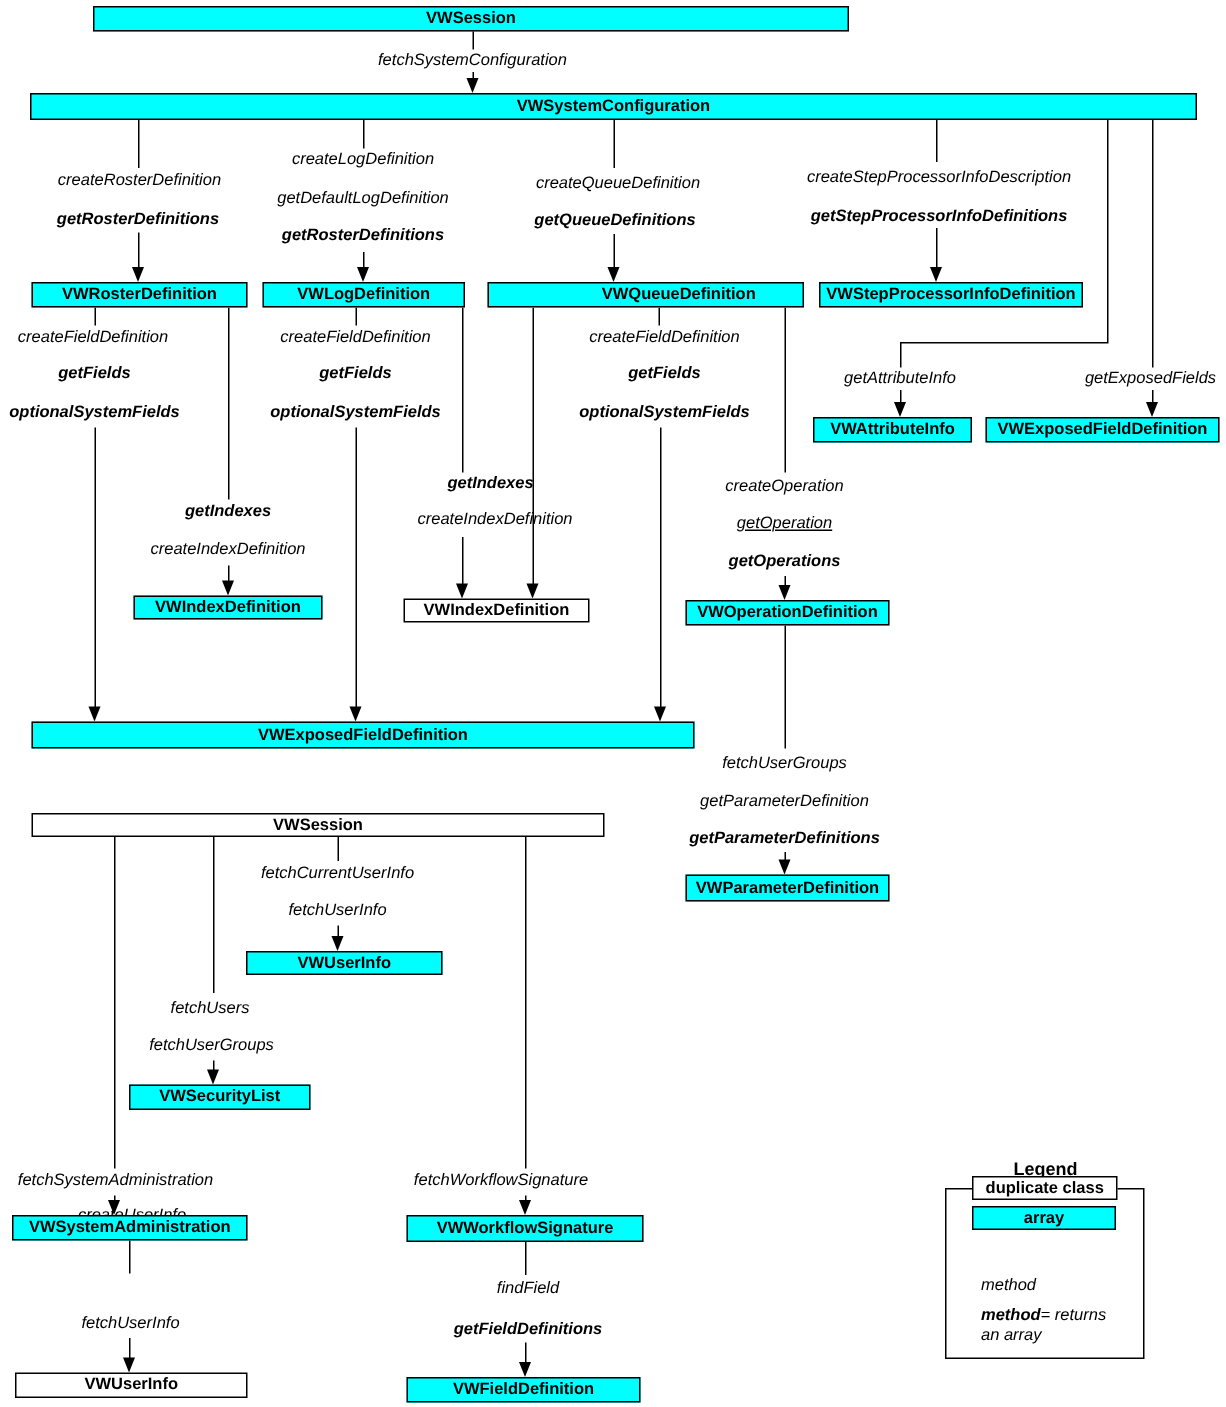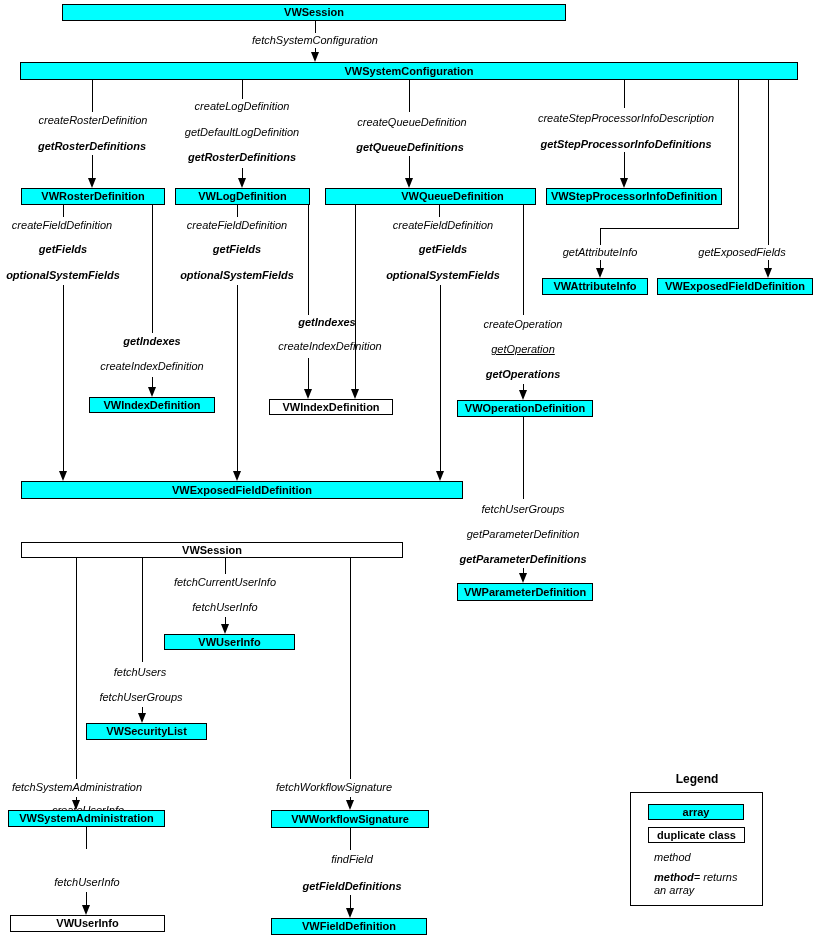--- a/index.html
+++ b/index.html
@@ -120,21 +120,21 @@
       <div class="ml" style="left: 62px; top: 219px;">createFieldDefinition</div>
       <div class="ml b" style="left: 63px; top: 243px;">getFields</div>
       <div class="ml b" style="left: 63px; top: 269px;">optionalSystemFields</div>
       <div class="ml" style="left: 237px; top: 219px;">createFieldDefinition</div>
       <div class="ml b" style="left: 237px; top: 243px;">getFields</div>
       <div class="ml b" style="left: 237px; top: 269px;">optionalSystemFields</div>
       <div class="ml" style="left: 443px; top: 219px;">createFieldDefinition</div>
       <div class="ml b" style="left: 443px; top: 243px;">getFields</div>
       <div class="ml b" style="left: 443px; top: 269px;">optionalSystemFields</div>
       <div class="ml" style="left: 600px; top: 246px;">getAttributeInfo</div>
-      <div class="ml" style="left: 742px; top: 246px;">getExposedFields</div>
+      <div class="ml" style="left: 767px; top: 246px;">getExposedFields</div>
       <div class="ml b" style="left: 152px; top: 335px;">getIndexes</div>
       <div class="ml" style="left: 152px; top: 360px;">createIndexDefinition</div>
       <div class="ml b" style="left: 327px; top: 316px;">getIndexes</div>
       <div class="ml" style="left: 330px; top: 340px;">createIndexDefinition</div>
       <div class="ml" style="left: 523px; top: 318px;">createOperation</div>
       <div class="ml" style="left: 523px; top: 343px; text-decoration: underline;">getOperation</div>
       <div class="ml b" style="left: 523px; top: 368px;">getOperations</div>
       <div class="ml" style="left: 523px; top: 503px;">fetchUserGroups</div>
       <div class="ml" style="left: 523px; top: 528px;">getParameterDefinition</div>
       <div class="ml b" style="left: 523px; top: 553px;">getParameterDefinitions</div>
@@ -166,17 +166,17 @@
       <div class="box class-fill" style="left: 86px; top: 723px; width: 121px; height: 17px;">VWSecurityList</div>
       <div class="box class-fill" style="left: 8px; top: 810px; width: 157px; height: 17px;">VWSystemAdministration</div>
       <div class="box class-fill" style="left: 271px; top: 810px; width: 158px; height: 18px;">VWWorkflowSignature</div>
       <div class="box dup-fill" style="left: 10px; top: 915px; width: 155px; height: 17px;">VWUserInfo</div>
       <div class="box class-fill" style="left: 271px; top: 918px; width: 156px; height: 17px;">VWFieldDefinition</div>
     </div>
 
   <div class="legend-title" style="left:657px;top:772px;width:80px;">Legend</div>
   <div class="legend-frame" style="left:630px;top:792px;width:133px;height:114px;"></div>
   <div class="box class-fill" style="left:648px;top:804px;width:96px;height:16px;">array</div>
-  <div class="box dup-fill" style="left:648px;top:827px;width:97px;height:16px;">duplicate class</div>
+  <div class="box dup-fill" style="left:648px;top:784px;width:97px;height:16px;">duplicate class</div>
   <div class="ml legend-method" style="left:654px;top:851px;">method</div>
   <div class="legend-array" style="left:654px;top:871px;width:108px;"><span class="bi">method</span><span>= returns</span><br><span>an array</span></div>
 
 </div>
 
 </body></html>

